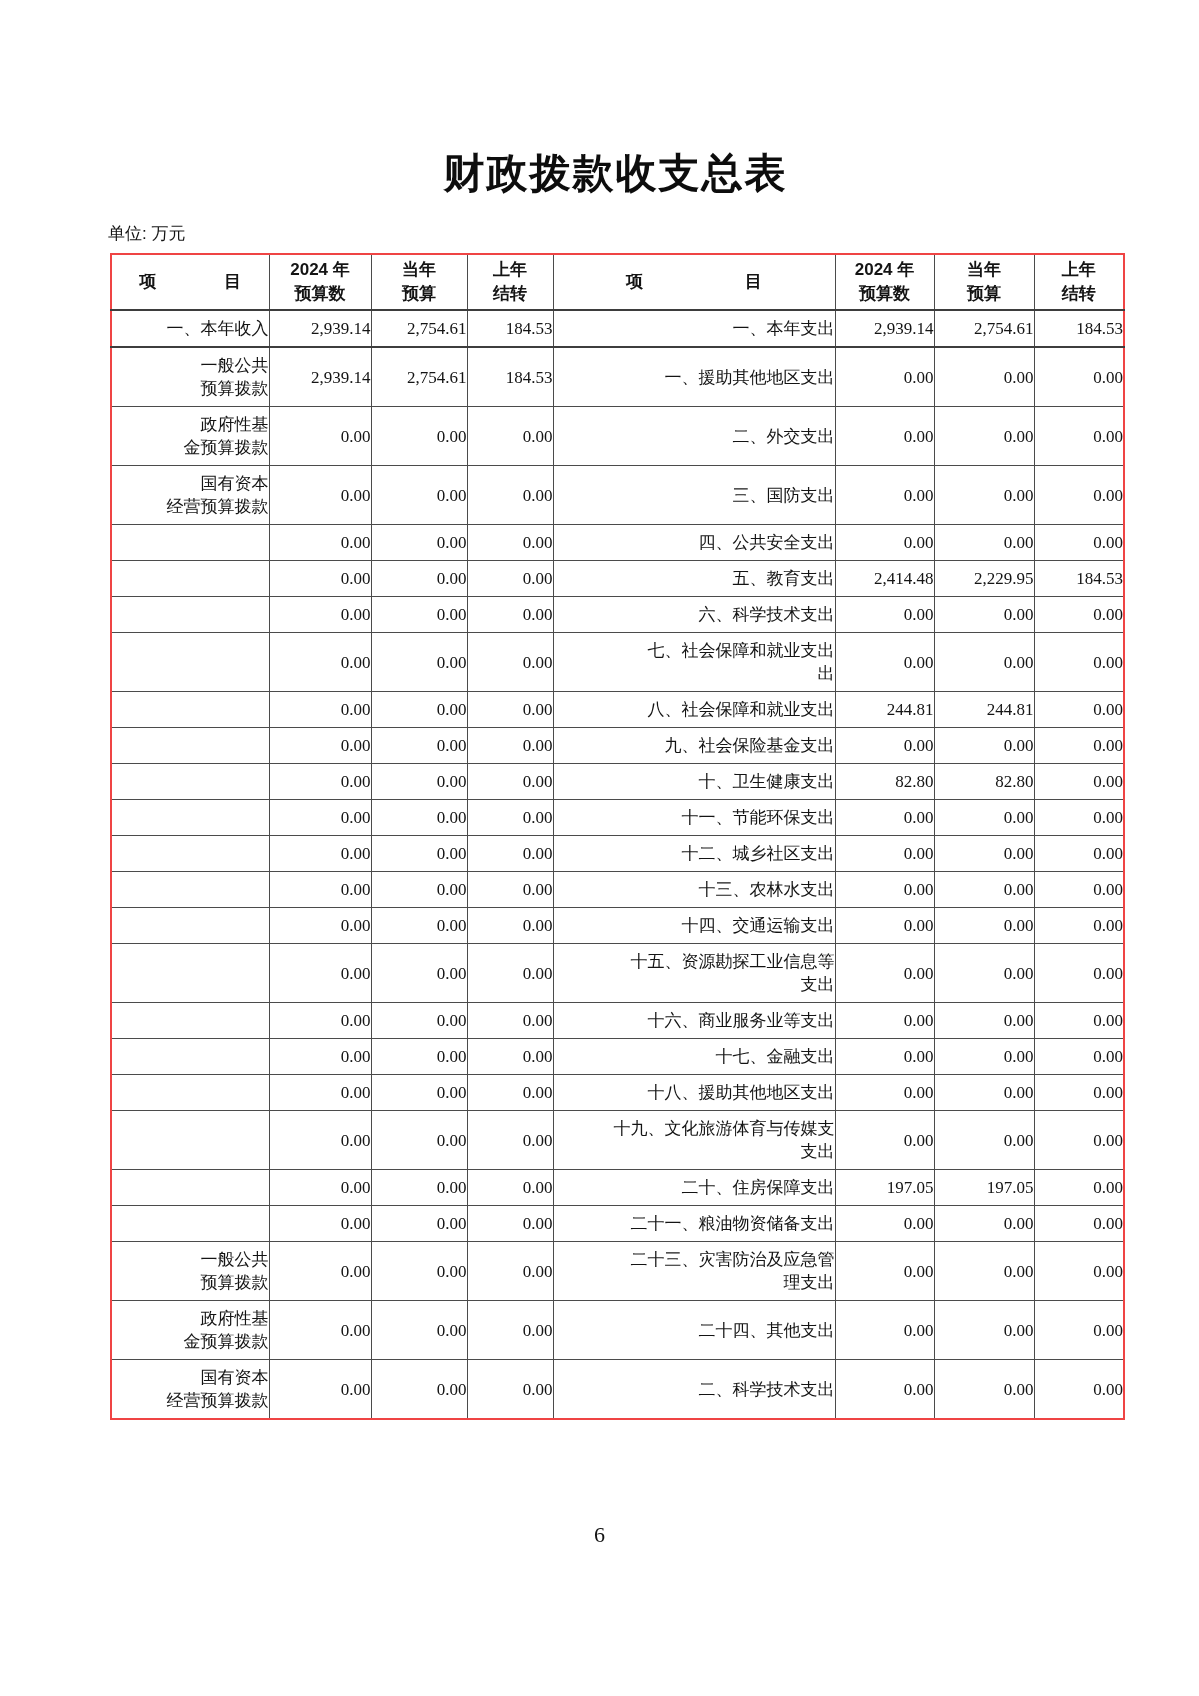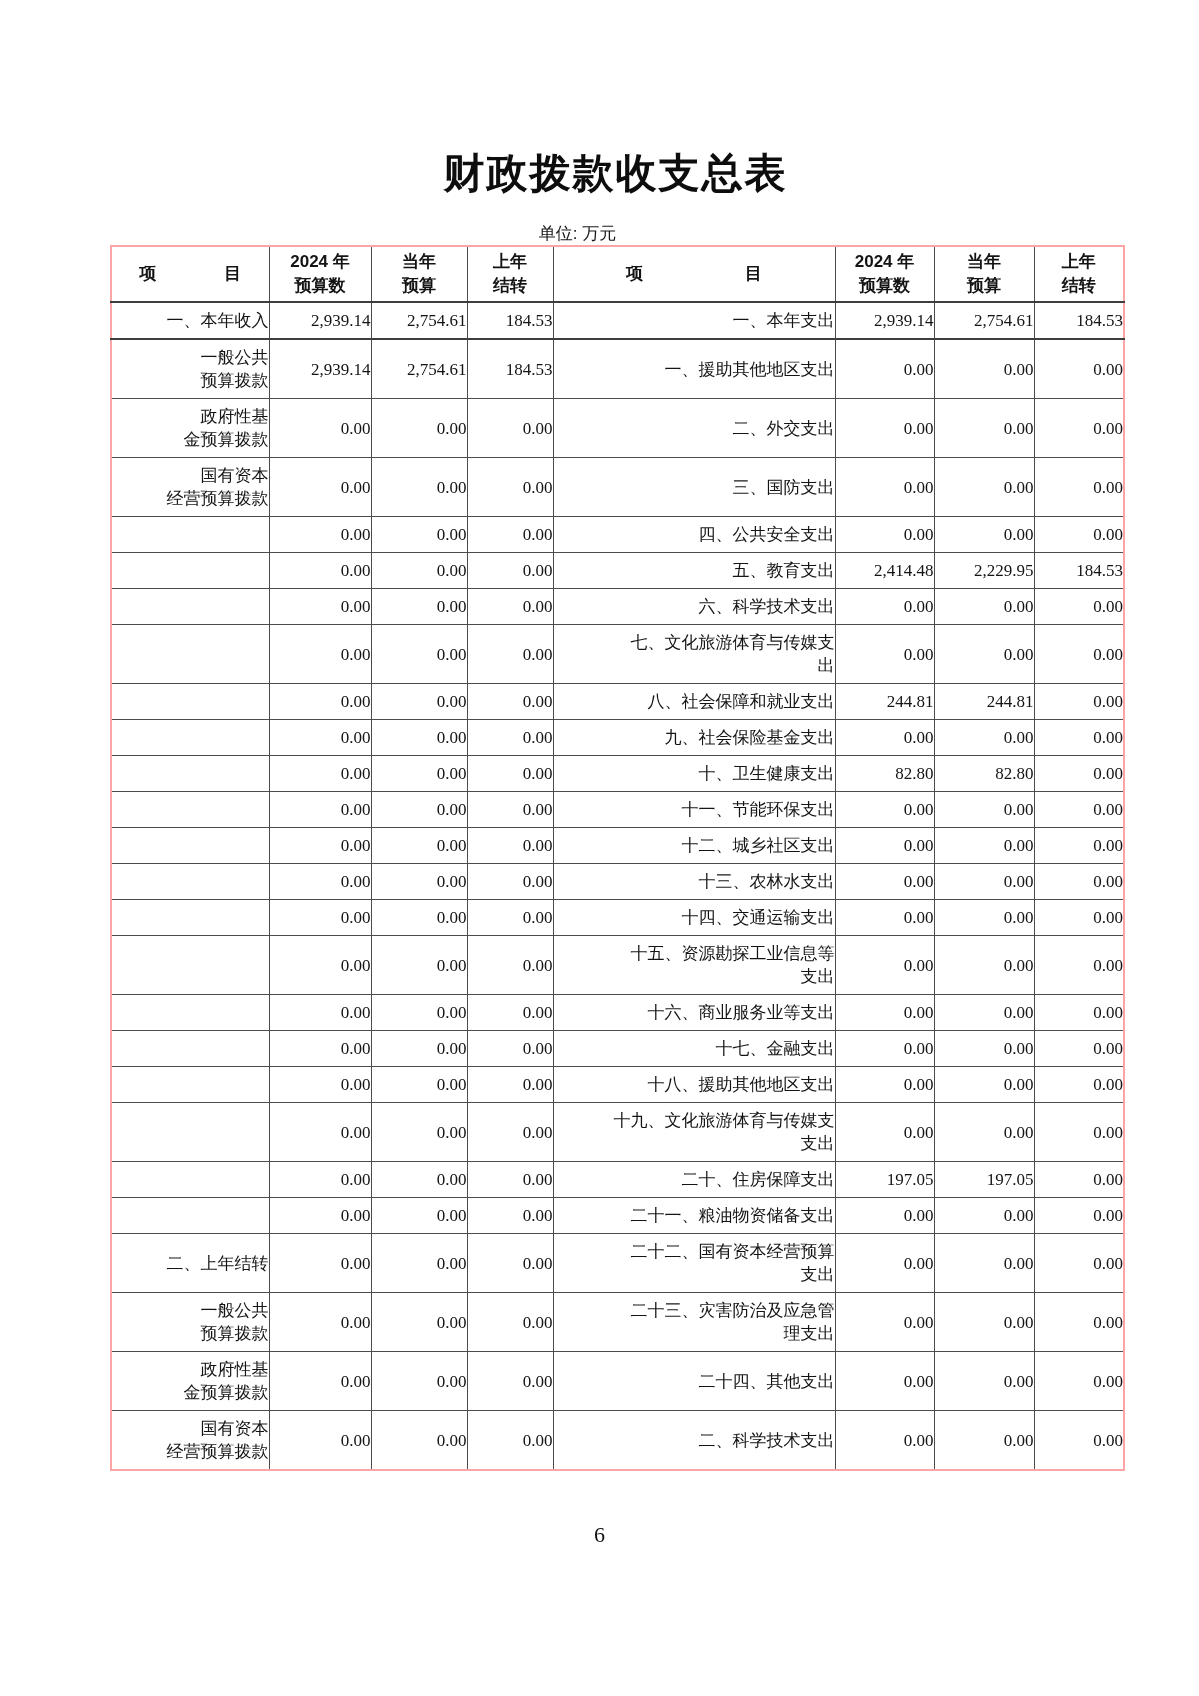--- a/index.html
+++ b/index.html
@@ -21,37 +21,37 @@
     font-family: "Liberation Sans", "DejaVu Sans", sans-serif;
     font-size: 41px;
     font-weight: bold;
     letter-spacing: 2px;
     color: #0d0d0d;
     padding-left: 16px;
   }
   .unit-line {
     position: absolute;
     top: 221px;
-    left: 96px;
+    left: 108px;
     width: 1013px;
     box-sizing: border-box;
-    text-align: center;
+    text-align: left;
     padding-right: 50px;
     font-family: "Liberation Sans", "DejaVu Sans", sans-serif;
     font-size: 17px;
     line-height: 26px;
   }
   table.budget {
     position: absolute;
-    top: 245px;
+    top: 253px;
     left: 110px;
     width: 1013px;
     border-collapse: collapse;
     table-layout: fixed;
-    border: 2px solid #fca5a5;
+    border: 2px solid #ef4444;
   }
   table.budget th, table.budget td {
     border: 1px solid #4b4b4b;
     overflow: hidden;
   }
   table.budget thead th {
     font-family: "Liberation Sans", "DejaVu Sans", sans-serif;
     font-size: 17px;
     font-weight: bold;
     text-align: center;
@@ -202,21 +202,21 @@
     <td class="item ind">六、科学技术支出</td>
     <td class="num">0.00</td>
     <td class="num">0.00</td>
     <td class="num">0.00</td>
   </tr>
         <tr>
     <td class="item"></td>
     <td class="num">0.00</td>
     <td class="num">0.00</td>
     <td class="num">0.00</td>
-    <td class="item ind">七、文化旅游体育与传媒支
+    <td class="item ind">七、社会保障和就业支出
 出</td>
     <td class="num">0.00</td>
     <td class="num">0.00</td>
     <td class="num">0.00</td>
   </tr>
         <tr>
     <td class="item"></td>
     <td class="num">0.00</td>
     <td class="num">0.00</td>
     <td class="num">0.00</td>
@@ -351,31 +351,20 @@
     <td class="item"></td>
     <td class="num">0.00</td>
     <td class="num">0.00</td>
     <td class="num">0.00</td>
     <td class="item ind">二十一、粮油物资储备支出</td>
     <td class="num">0.00</td>
     <td class="num">0.00</td>
     <td class="num">0.00</td>
   </tr>
         <tr>
-    <td class="item">二、上年结转</td>
-    <td class="num">0.00</td>
-    <td class="num">0.00</td>
-    <td class="num">0.00</td>
-    <td class="item ind">二十二、国有资本经营预算
-支出</td>
-    <td class="num">0.00</td>
-    <td class="num">0.00</td>
-    <td class="num">0.00</td>
-  </tr>
-        <tr>
     <td class="item ind">一般公共
 预算拨款</td>
     <td class="num">0.00</td>
     <td class="num">0.00</td>
     <td class="num">0.00</td>
     <td class="item ind">二十三、灾害防治及应急管
 理支出</td>
     <td class="num">0.00</td>
     <td class="num">0.00</td>
     <td class="num">0.00</td>

